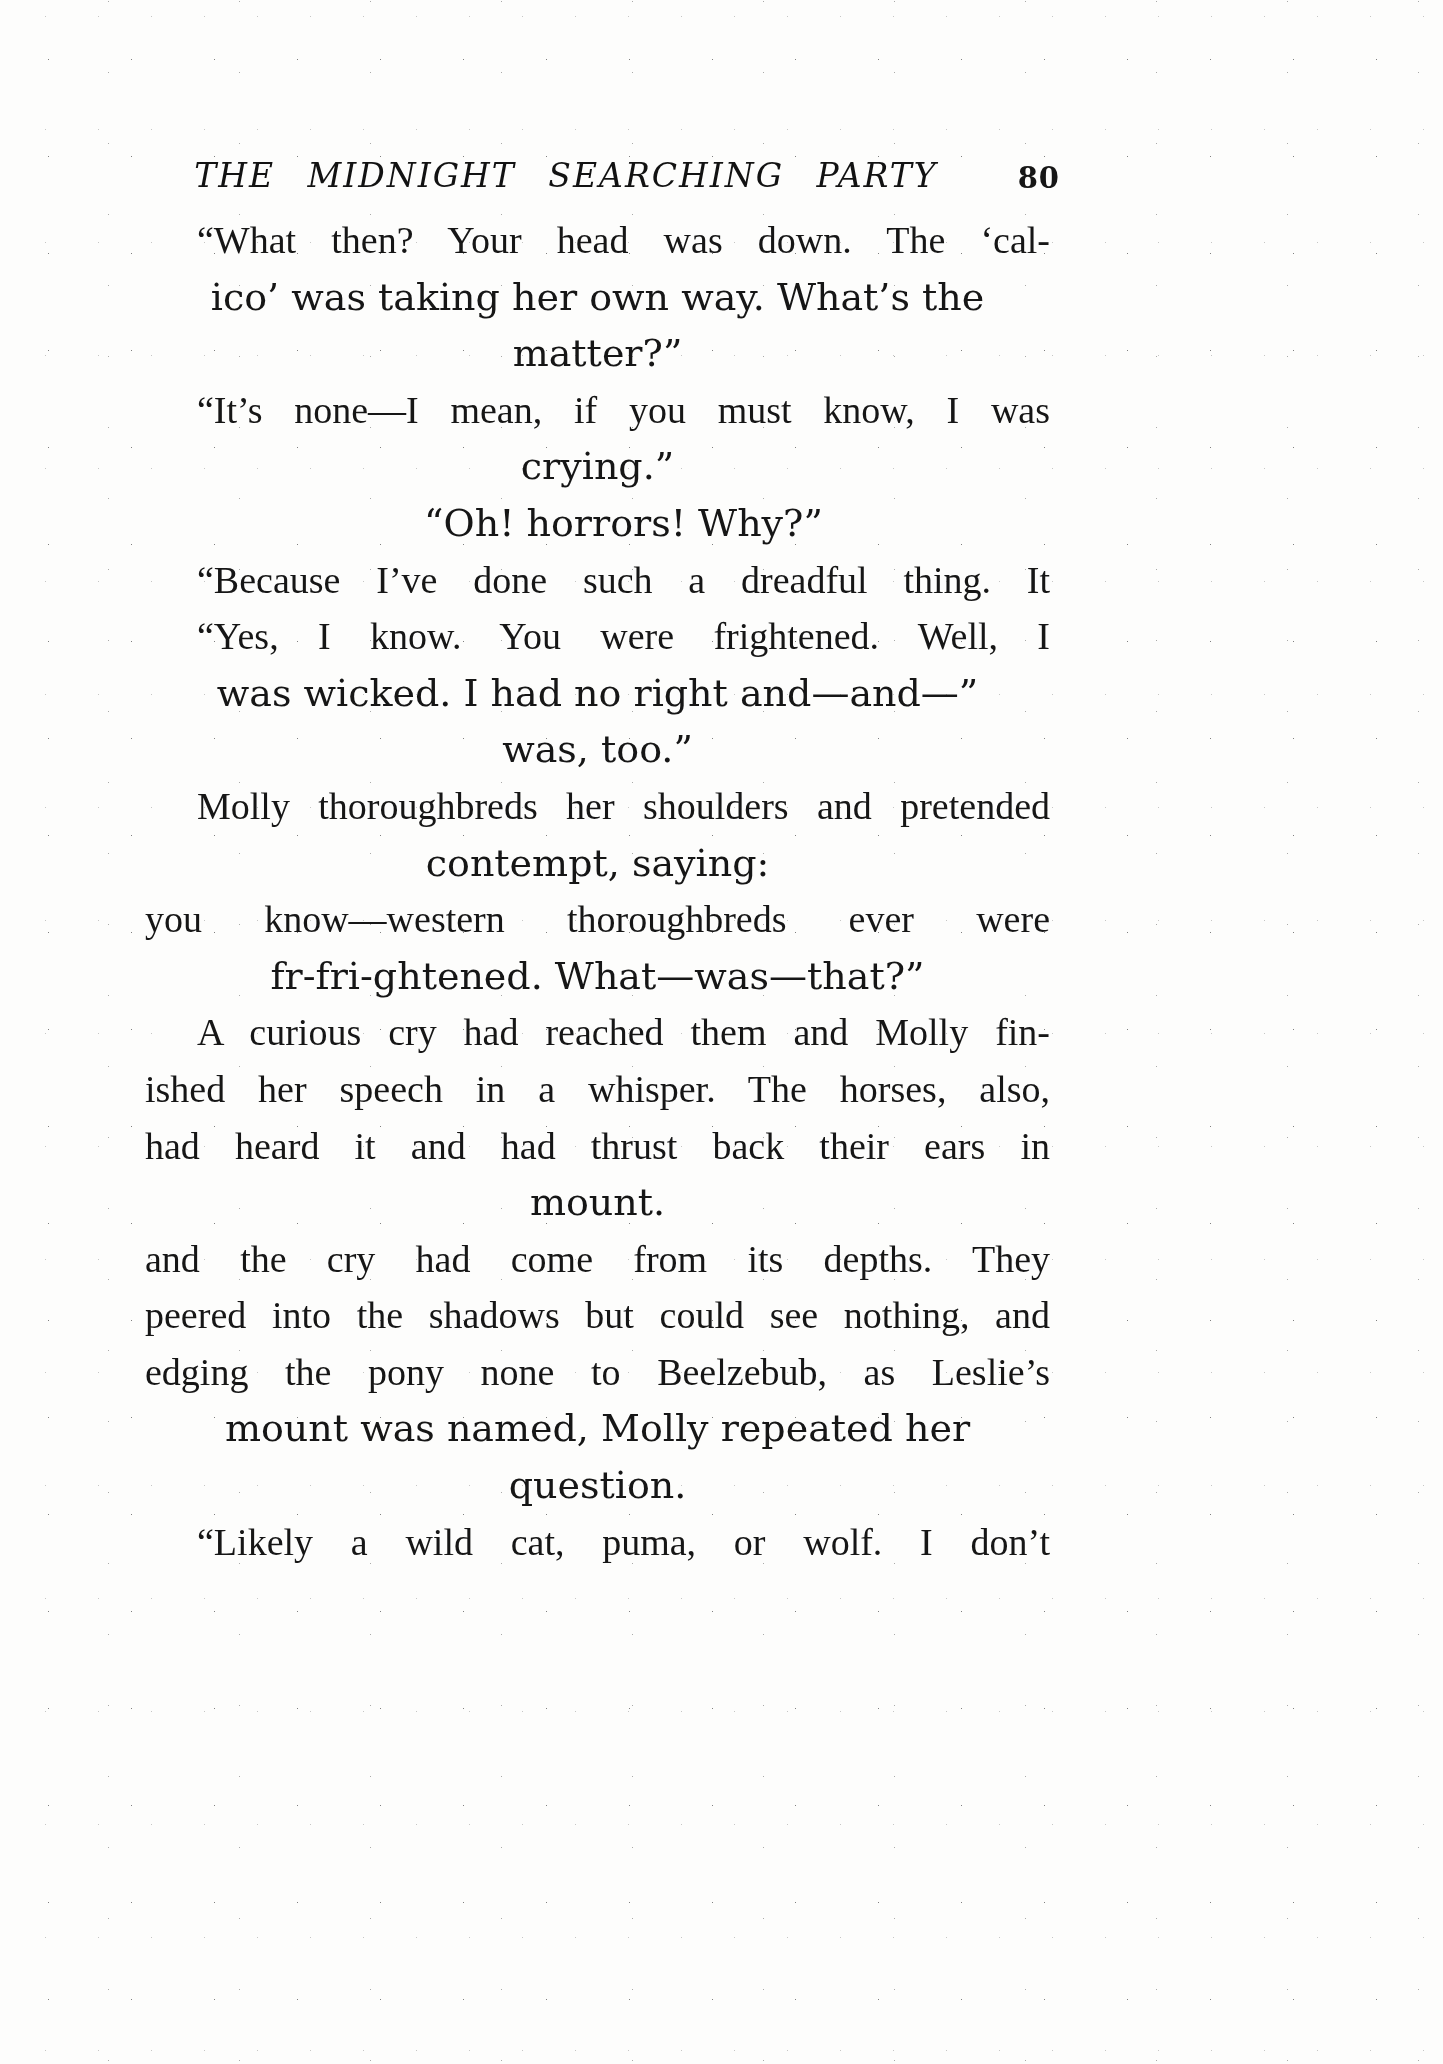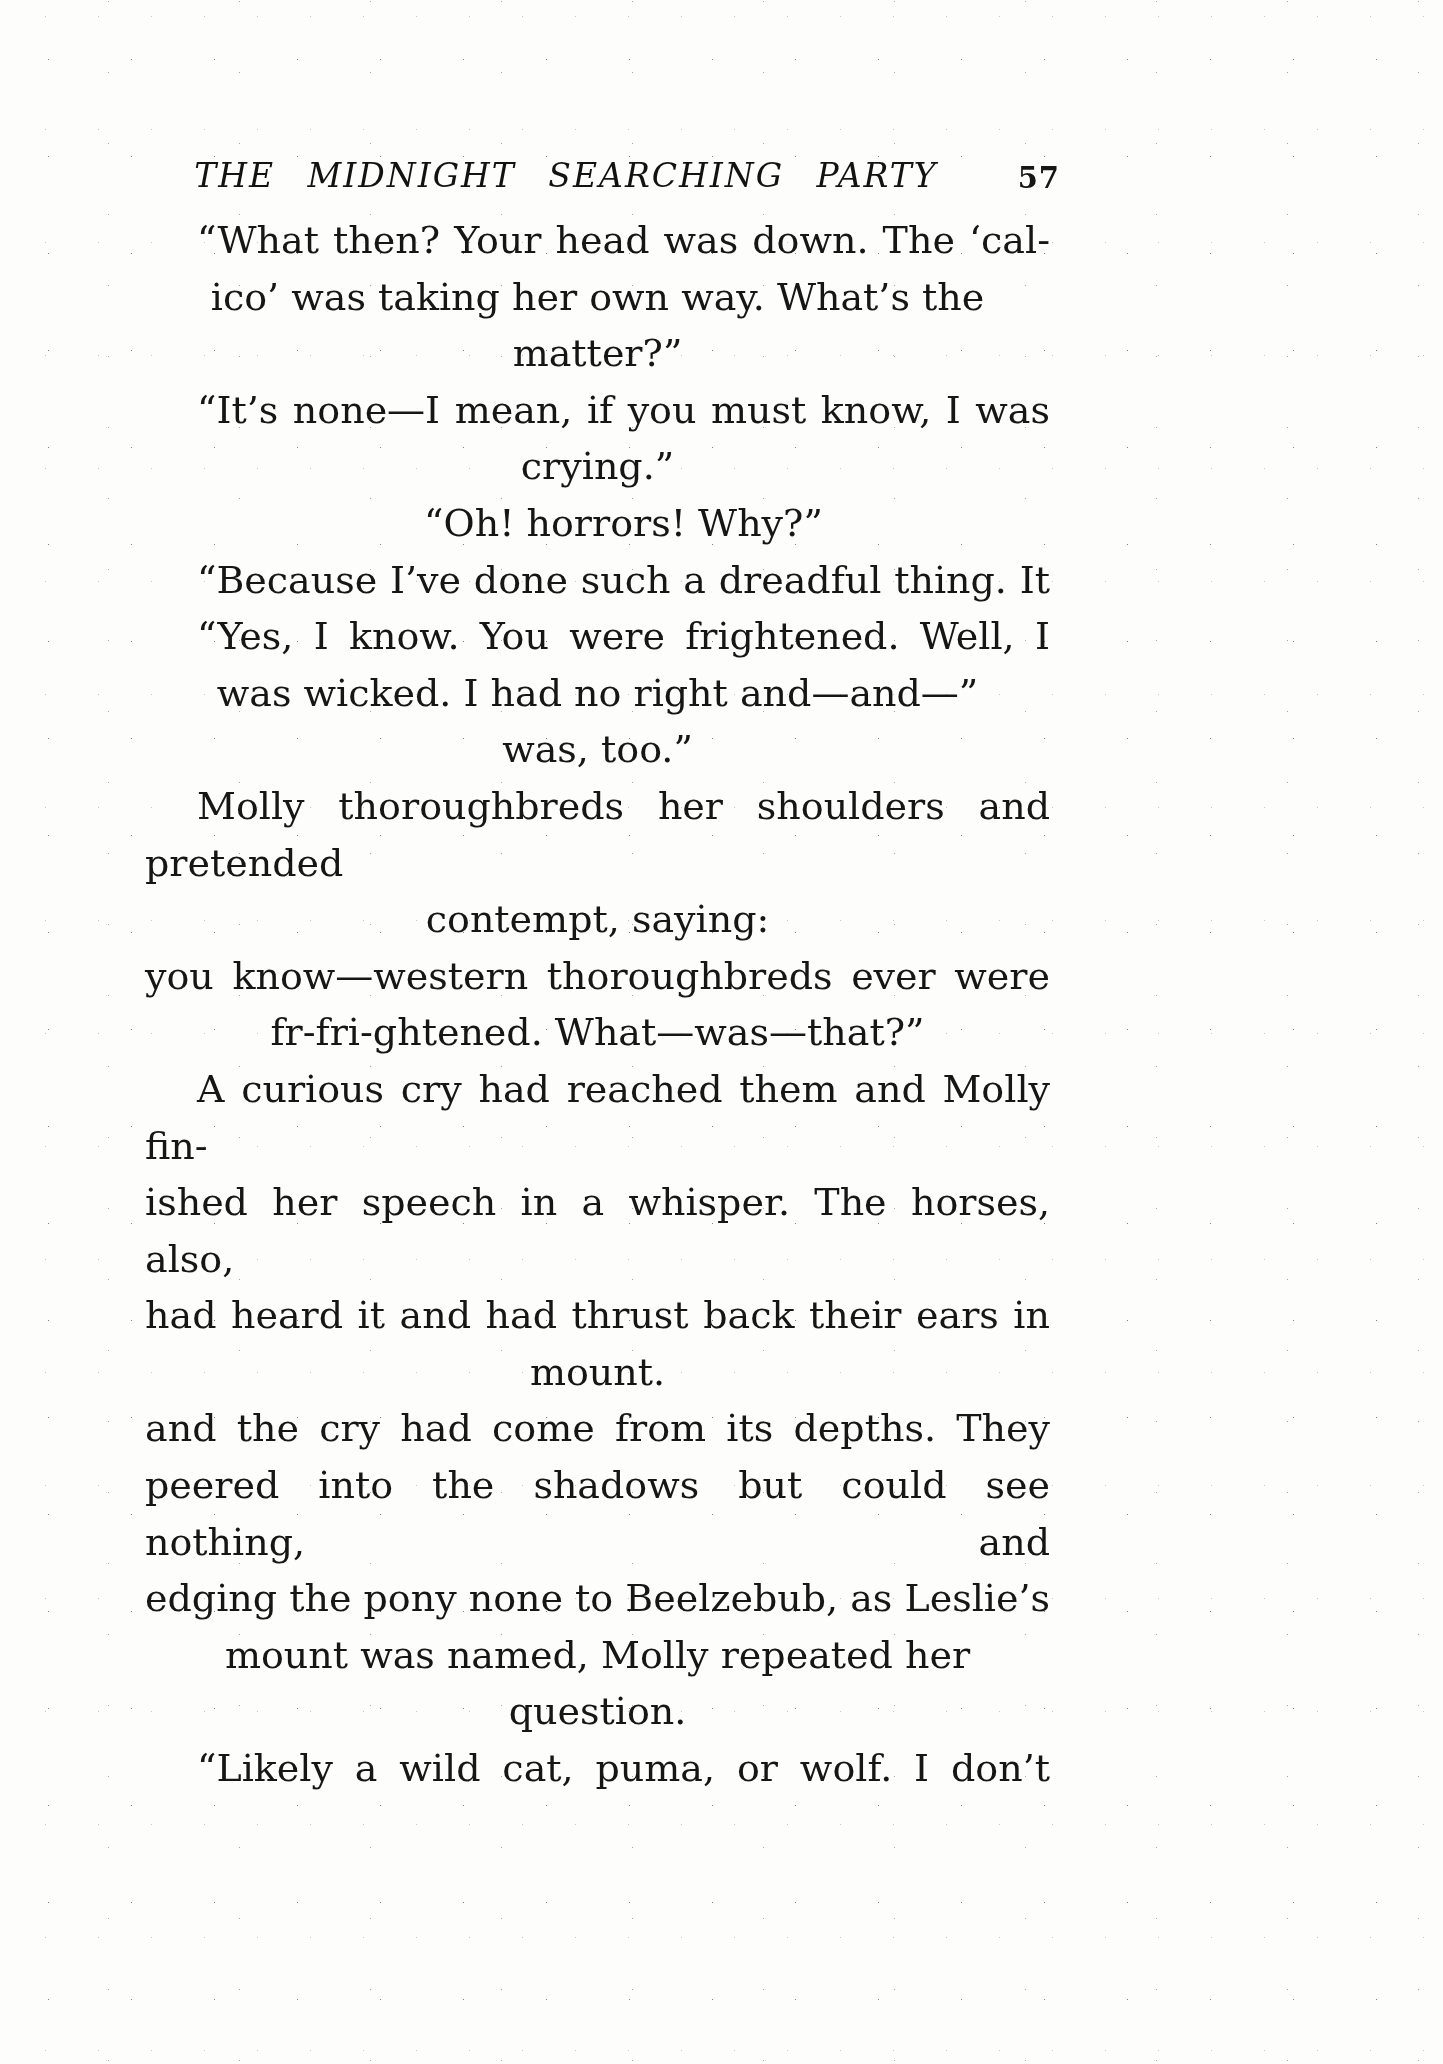--- a/index.html
+++ b/index.html
@@ -60,36 +60,37 @@
     width: 905px;
     font-size: 38px;
     line-height: 56.6px;
   }
   .ln {
     min-height: 56.6px;
   }
   .ln.just {
     text-align: justify;
     text-align-last: justify;
+    font-family: Liberation Serif, serif;
   }
   .ln.last {
     text-align: center;
   }
   .ln.indent {
     text-indent: 52px;
   }
 </style>
 </head>
 <body>
 
 <div class="page">
 
   <div class="running-header">
     <span class="running-title">THE MIDNIGHT SEARCHING PARTY</span>
-    <span class="page-number">57</span>
+    <span class="page-number">80</span>
   </div>
 
   <div class="text-block">
     <div class="ln indent just">“What then?  Your head was down.  The ‘cal-</div>
     <div class="ln last">ico’ was taking her own way.  What’s the matter?”</div>
     <div class="ln indent just">“It’s none—I mean, if you must know, I was</div>
     <div class="ln last">crying.”</div>
     <div class="ln indent last">“Oh! horrors!  Why?”</div>
     <div class="ln indent just">“Because I’ve done such a dreadful thing.  It</div>
     <div class="ln indent just">“Yes, I know.  You were frightened.  Well, I</div>

